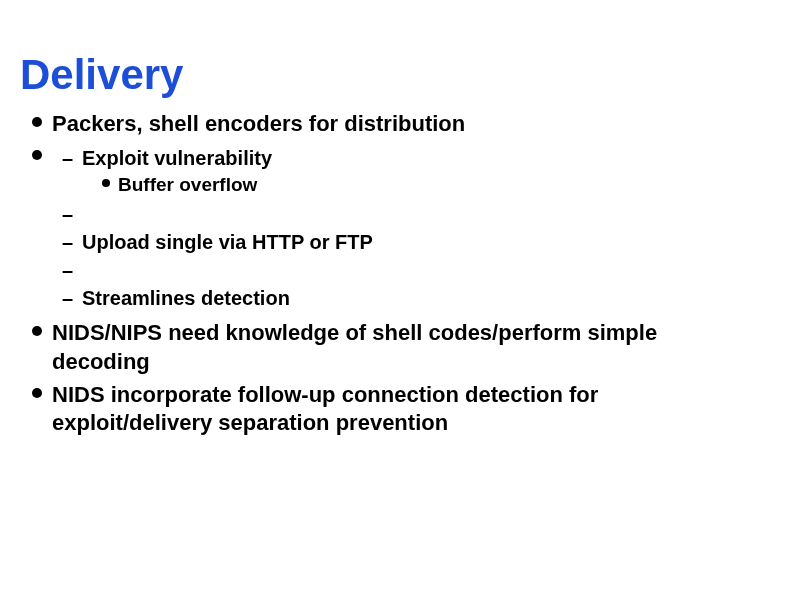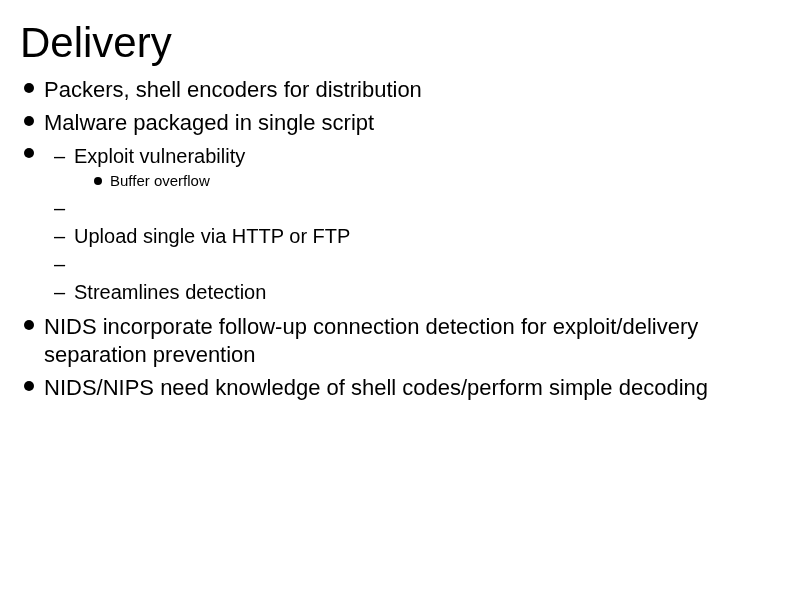--- a/index.html
+++ b/index.html
@@ -12,30 +12,32 @@
       background: #ffffff;
       font-family: Arial, Helvetica, sans-serif;
       width: 794px;
       height: 595px;
       overflow: hidden;
       padding: 20px 30px 20px 20px;
     }
 
     .slide-title {
       font-size: 42px;
-      font-weight: normal;
-      color: #000000;
+      font-weight: bold;
+      color: #1d4ed8;
       margin-bottom: 10px;
       line-height: 1.1;
+      margin-top: 32px;
     }
 
     .main-list {
       list-style: none;
       padding: 0;
-      margin: 4px;
+      margin: 12px;
+      font-weight: bold;
     }
 
     .main-list > li {
       display: flex;
       align-items: flex-start;
       font-size: 22px;
       color: #000000;
       margin-bottom: 4px;
       line-height: 1.3;
     }
@@ -77,21 +79,21 @@
 
     .sub-sub-list {
       list-style: none;
       padding: 0;
       margin: 2px 0 2px 20px;
     }
 
     .sub-sub-list > li {
       display: flex;
       align-items: flex-start;
-      font-size: 15px;
+      font-size: 19px;
       color: #000000;
       margin-bottom: 1px;
       line-height: 1.3;
     }
 
     .bullet-small {
       display: inline-block;
       width: 8px;
       height: 8px;
       background: #000;
@@ -114,24 +116,20 @@
 
 <h1 class="slide-title">Delivery</h1>
 
 <ul class="main-list">
 
   <li>
     <span class="bullet-circle"></span>
     <span class="main-text">Packers, shell encoders for distribution</span>
   </li>
 
-  <li>
-    <span class="bullet-circle"></span>
-    <span class="main-text">Malware packaged in single script</span>
-  </li>
 
   <li>
     <span class="bullet-circle"></span>
     <div class="nested-content">
       <ul class="sub-list">
 
         <li>
           <span class="dash">–</span>
           <div>
             <span>Exploit vulnerability</span>
@@ -161,21 +159,21 @@
           <span class="dash">–</span>
           <span>Streamlines detection</span>
         </li>
 
       </ul>
     </div>
   </li>
 
   <li>
     <span class="bullet-circle"></span>
-    <span class="main-text">NIDS incorporate follow-up connection detection for exploit/delivery separation prevention</span>
+    <span class="main-text">NIDS/NIPS need knowledge of shell codes/perform simple decoding</span>
   </li>
 
   <li>
     <span class="bullet-circle"></span>
-    <span class="main-text">NIDS/NIPS need knowledge of shell codes/perform simple decoding</span>
+    <span class="main-text">NIDS incorporate follow-up connection detection for exploit/delivery separation prevention</span>
   </li>
 
 </ul>
 
 </body></html>

